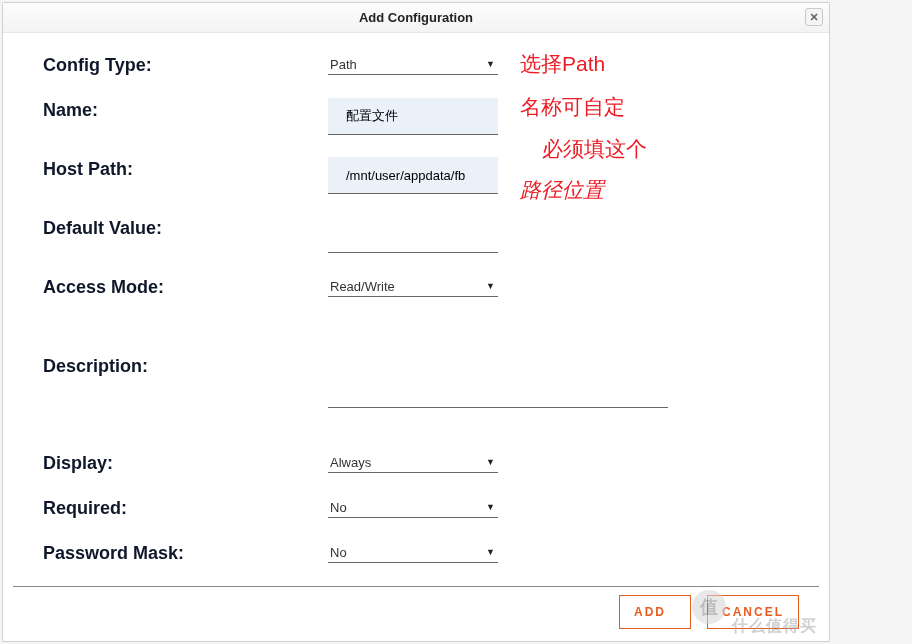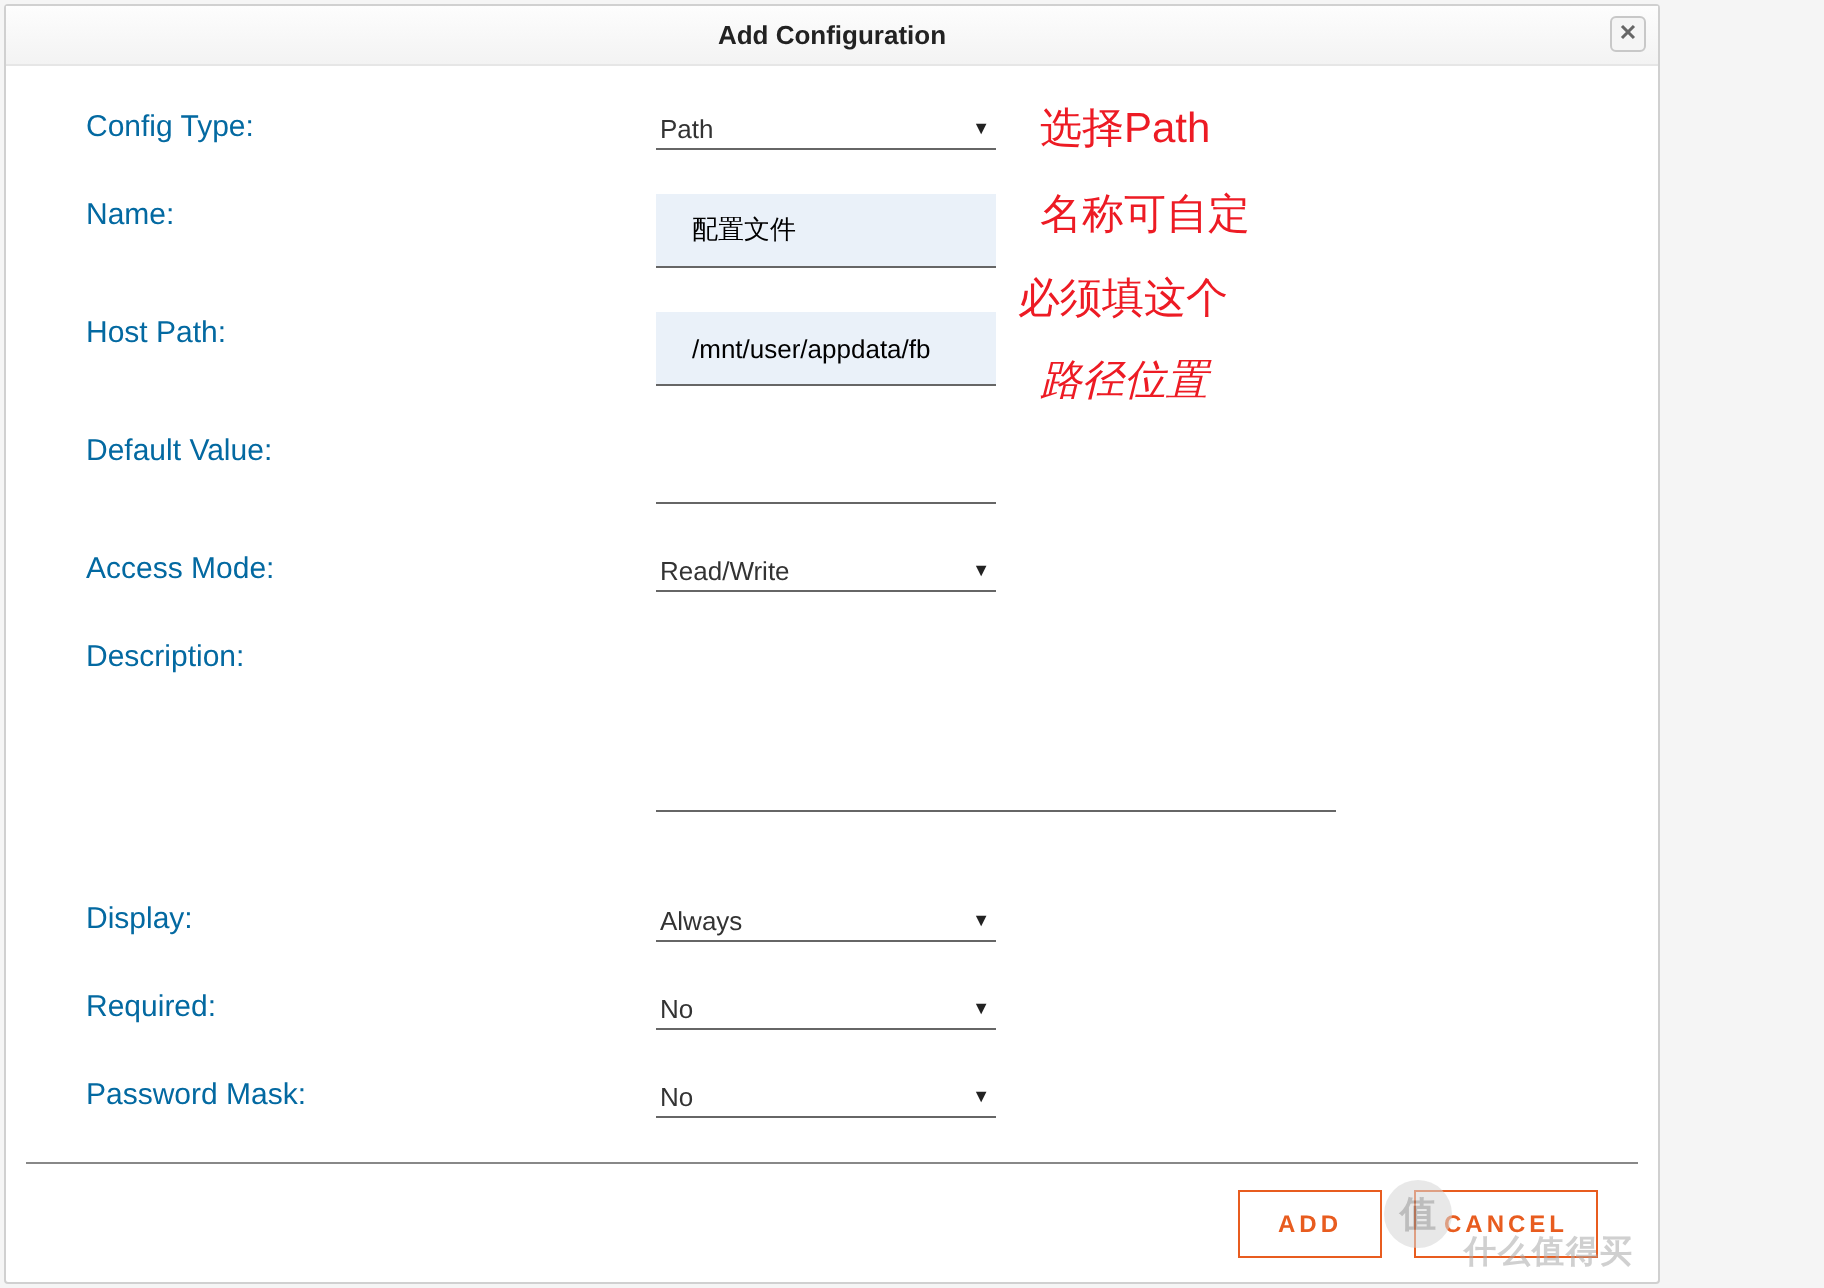--- a/index.html
+++ b/index.html
@@ -59,23 +59,24 @@
     }
     .form-row {
       display: flex;
       align-items: flex-start;
       margin-bottom: 22px;
       min-height: 20px;
     }
     .form-label {
       width: 285px;
       flex-shrink: 0;
-      color: #0369a1;
-      font-size: 15px;
+      color: #0f172a;
+      font-size: 18px;
       padding-top: 2px;
+      font-weight: bold;
     }
     .form-field {
       width: 170px;
       position: relative;
     }
     .select-like {
       width: 170px;
       height: 22px;
       border: none;
       border-bottom: 1px solid #666;
@@ -122,21 +123,21 @@
     .annotation {
       position: absolute;
       color: #ed1b24;
       font-size: 21px;
       font-weight: 400;
       font-family: "Microsoft YaHei", sans-serif;
       white-space: nowrap;
     }
     .ann1 { left: 517px; top: 47px; }
     .ann2 { left: 517px; top: 90px; }
-    .ann3 { left: 506px; top: 132px; }
+    .ann3 { left: 539px; top: 132px; }
     .ann4 { left: 517px; top: 173px; font-style: italic; }
     .divider {
       border: none;
       border-top: 1px solid #888;
       margin: 18px 10px 0 10px;
     }
     .dialog-footer {
       position: absolute;
       bottom: 12px;
       right: 30px;
@@ -147,21 +148,21 @@
       min-width: 72px;
       height: 34px;
       border: 1px solid #e85c1f;
       background: #fff;
       color: #e85c1f;
       font-weight: 600;
       font-size: 12px;
       letter-spacing: 2px;
       cursor: pointer;
       padding: 0 14px;
-      text-align: center;
+      text-align: left;
     }
     .watermark {
       position: absolute;
       right: 12px;
       bottom: 4px;
       display: flex;
       align-items: center;
       gap: 6px;
       opacity: 0.55;
       pointer-events: none;
@@ -181,21 +182,21 @@
     }
     .wm-text {
       color: #aaa;
       font-size: 16px;
       font-weight: bold;
       letter-spacing: 1px;
       font-family: "Microsoft YaHei", sans-serif;
       margin-top: 40px;
     }
     .description-row {
-      align-items: flex-start;
+      align-items: center;
       margin-bottom: 40px;
     }
   </style>
 </head>
 <body>
 
 <div class="dialog">
 
   <div class="dialog-header">
     <span>Add Configuration</span>

